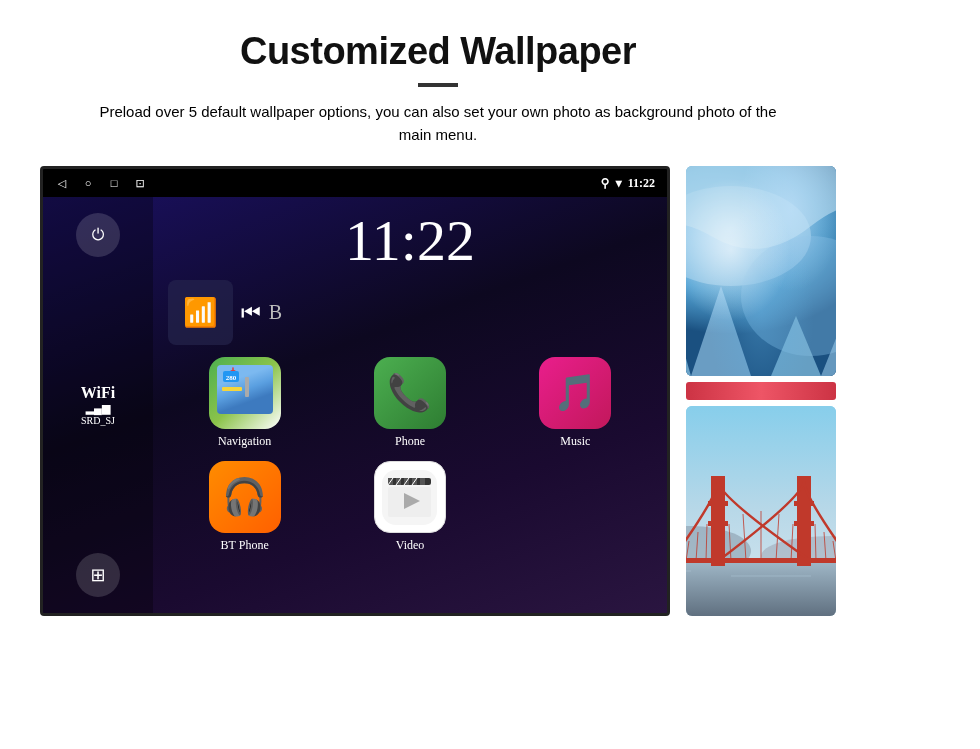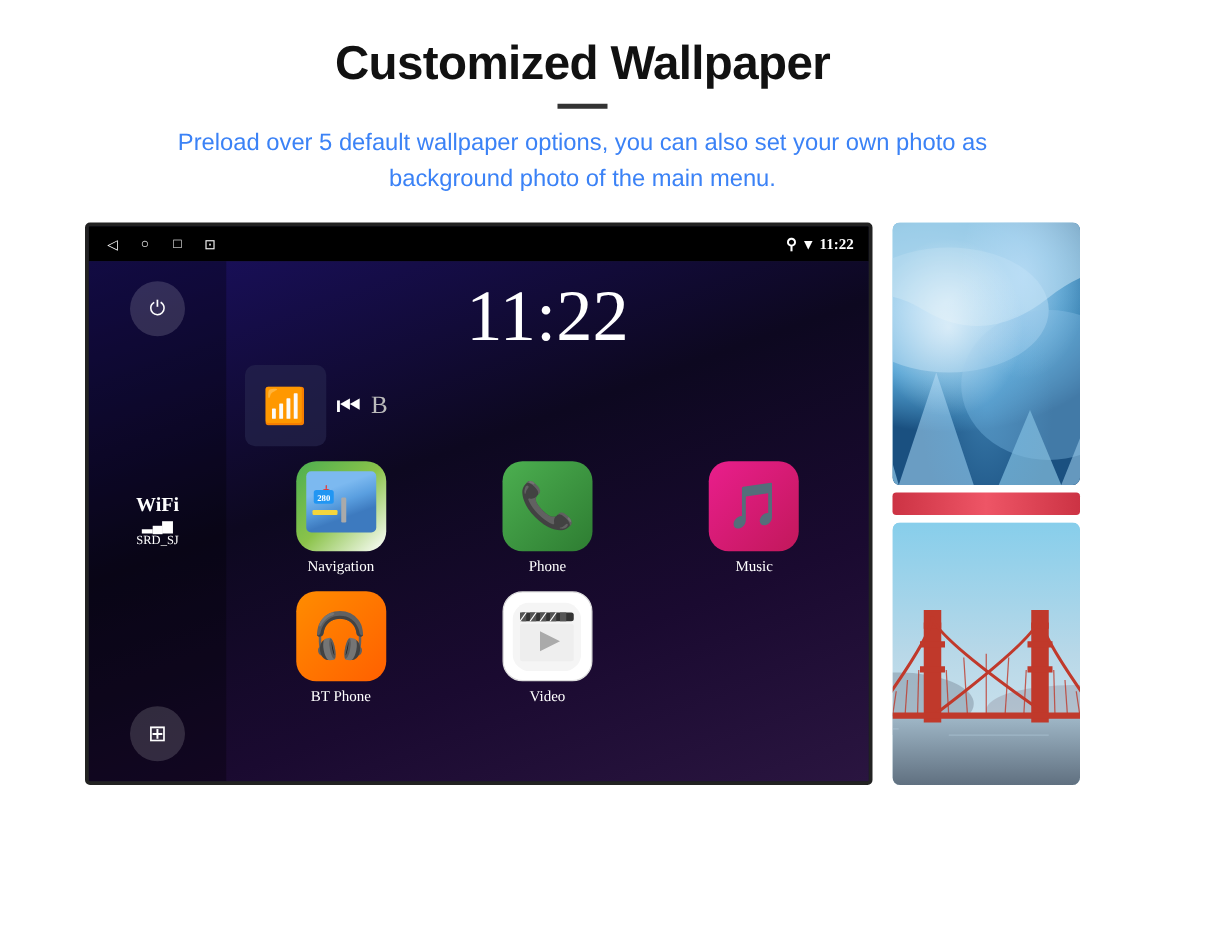--- a/index.html
+++ b/index.html
@@ -8,21 +8,20 @@
       background: #fff;
       width: 980px;
       min-height: 749px;
       overflow: hidden;
     }
 
     .page-container {
       width: 876px;
       background: #fff;
       padding: 30px 40px 20px;
-      margin-left: 28px;
     }
 
     .header-section {
       text-align: center;
       margin-bottom: 20px;
     }
 
     .page-title {
       font-size: 38px;
       font-weight: 900;
@@ -32,22 +31,22 @@
     }
 
     .title-divider {
       width: 40px;
       height: 4px;
       background: #333;
       margin: 10px auto 14px;
     }
 
     .page-subtitle {
-      font-size: 19px;
-      color: #3b82f6;
+      font-size: 15px;
+      color: #000000;
       font-family: Arial, sans-serif;
       line-height: 1.5;
       max-width: 700px;
       margin: 0 auto;
     }
 
     .content-area {
       display: flex;
       gap: 16px;
       margin-top: 20px;
@@ -352,21 +351,20 @@
       height: 28px;
       background: linear-gradient(90deg, #c0394a 0%, #e0506a 50%, #c0394a 100%);
       border-radius: 4px;
     }
 
     
     .nav-overlay {
       position: absolute;
       top: 0; left: 0; right: 0; bottom: 0;
       display: flex;
-      align-items: center;
       justify-content: center;
     }
   </style>
 </head>
 <body>
 
 <div class="page-container">
   <div class="header-section">
     <h1 class="page-title">Customized Wallpaper</h1>
     <div class="title-divider"></div>

